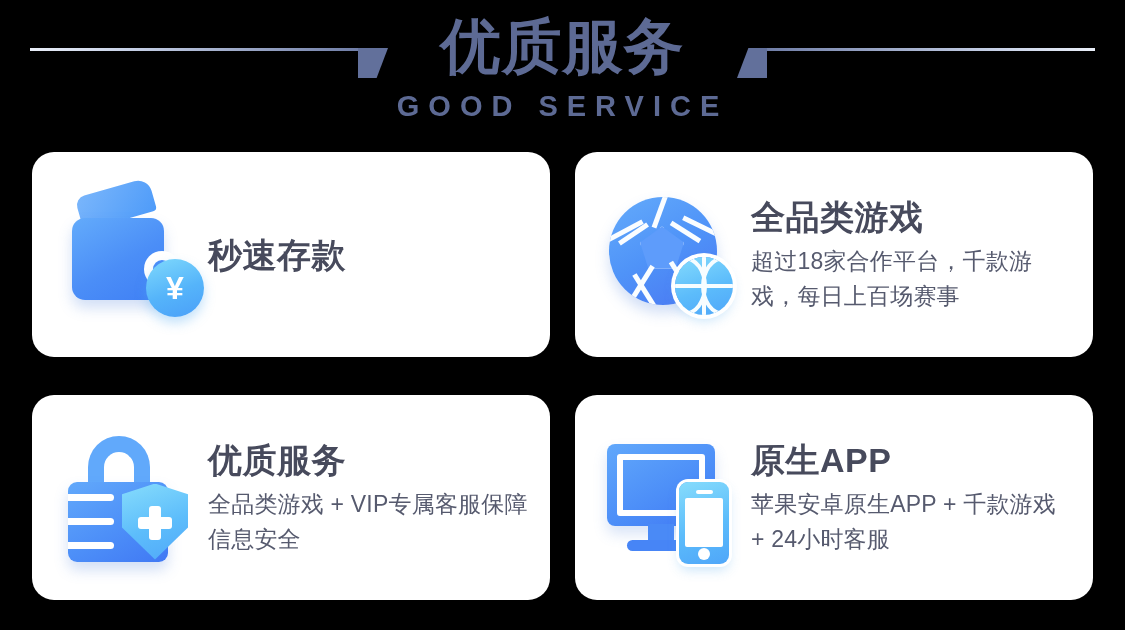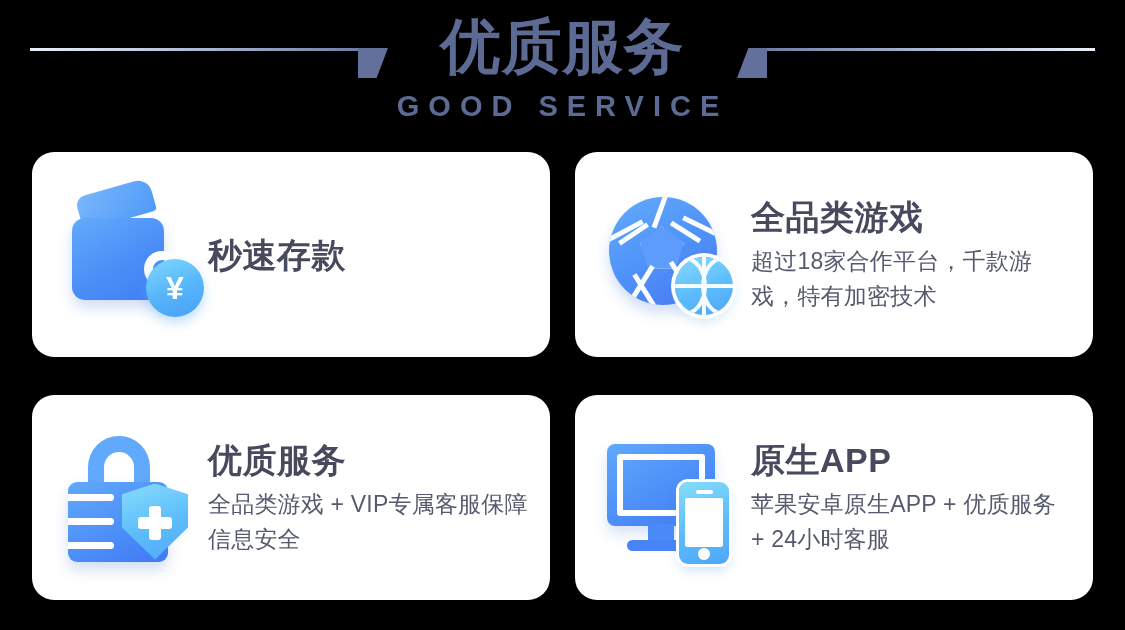--- a/index.html
+++ b/index.html
@@ -389,21 +389,21 @@
       </div>
       <div class="ball-basket">
         <div class="b-line b-v"></div>
         <div class="b-line b-h"></div>
         <div class="b-line b-c1"></div>
         <div class="b-line b-c2"></div>
       </div>
     </div>
     <div class="card-text">
       <div class="card-title">全品类游戏</div>
-      <div class="card-desc">超过18家合作平台，千款游戏，特有加密技术</div>
+      <div class="card-desc">超过18家合作平台，千款游戏，每日上百场赛事</div>
     </div>
   </div>
 
   <div class="card">
     <div class="card-icon">
       <div class="lock-shackle"></div>
       <div class="lock-body">
         <div class="lock-slot ls1"></div>
         <div class="lock-slot ls2"></div>
         <div class="lock-slot ls3"></div>
@@ -427,17 +427,17 @@
       <div class="monitor-neck"></div>
       <div class="monitor-base"></div>
       <div class="phone">
         <div class="phone-speaker"></div>
         <div class="phone-screen"></div>
         <div class="phone-home"></div>
       </div>
     </div>
     <div class="card-text">
       <div class="card-title">原生APP</div>
-      <div class="card-desc">苹果安卓原生APP + 优质服务 + 24小时客服</div>
+      <div class="card-desc">苹果安卓原生APP + 千款游戏 + 24小时客服</div>
     </div>
   </div>
 
 </div>
 
 </body></html>

